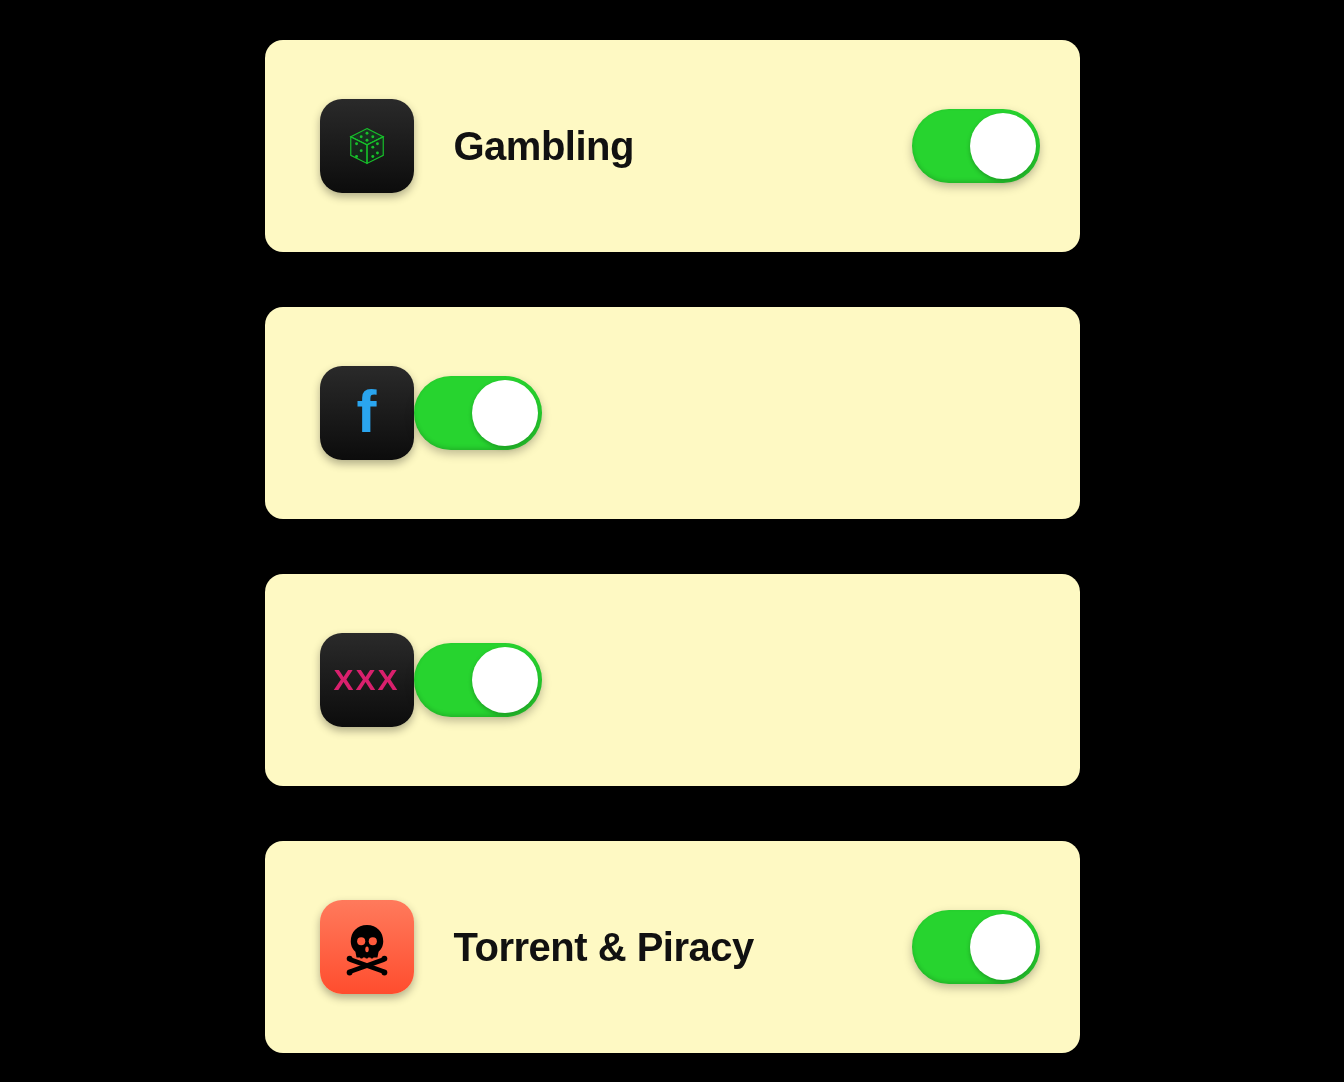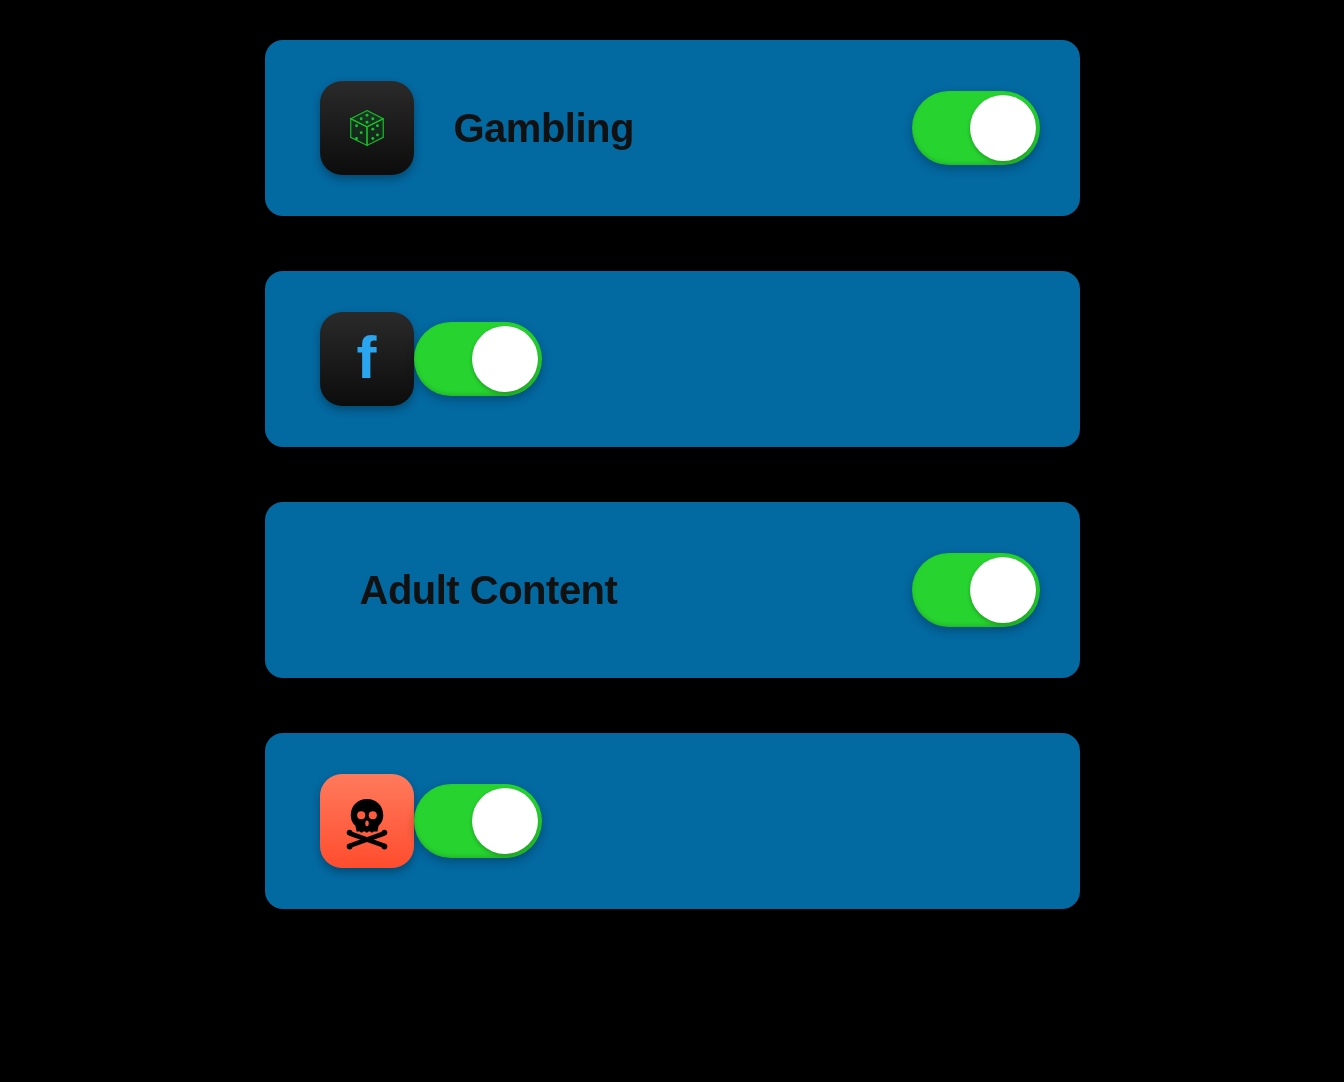--- a/index.html
+++ b/index.html
@@ -8,22 +8,22 @@
     background: #000;
     font-family: 'Segoe UI', 'Helvetica Neue', Arial, sans-serif;
     display: flex;
     flex-direction: column;
     align-items: center;
     padding-top: 40px;
     gap: 55px;
   }
   .card {
     width: 815px;
-    height: 176px;
-    background: #0369a1;
+    height: 212px;
+    background: #fef9c3;
     border-radius: 18px;
     display: flex;
     align-items: center;
     padding: 0 40px 0 55px;
     box-shadow: 0 12px 24px rgba(0,0,0,0.45);
   }
   .icon-tile {
     width: 94px;
     height: 94px;
     border-radius: 22px;
@@ -119,21 +119,23 @@
 <div class="card">
   <div class="icon-tile dark">
     <span class="fb-f">f</span>
   </div>
   <div class="toggle">
       <div class="knob"></div>
     </div>
 </div>
 
 <div class="card">
-  <div class="label">Adult Content</div>
+  <div class="icon-tile dark">
+    <span class="xxx">XXX</span>
+  </div>
   <div class="toggle">
       <div class="knob"></div>
     </div>
 </div>
 
 <div class="card">
   <div class="icon-tile red">
     <svg width="58" height="58" viewBox="0 0 100 100">
       <g fill="#000">
 
@@ -151,16 +153,17 @@
       <g stroke="#000" stroke-width="8" stroke-linecap="round">
         <line x1="22" y1="72" x2="78" y2="92"></line>
         <line x1="78" y1="72" x2="22" y2="92"></line>
       </g>
       <circle cx="20" cy="70" r="5" fill="#000"></circle>
       <circle cx="80" cy="70" r="5" fill="#000"></circle>
       <circle cx="20" cy="94" r="5" fill="#000"></circle>
       <circle cx="80" cy="94" r="5" fill="#000"></circle>
     </svg>
   </div>
+  <div class="label">Torrent &amp; Piracy</div>
   <div class="toggle">
       <div class="knob"></div>
     </div>
 </div>
 
 </body></html>

